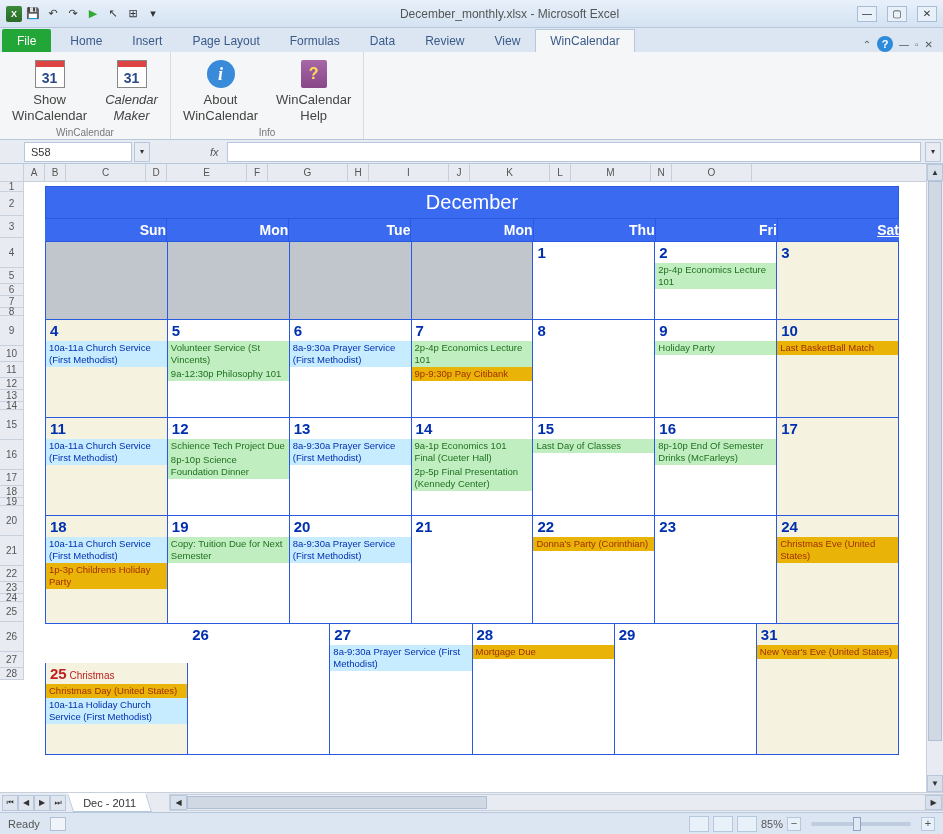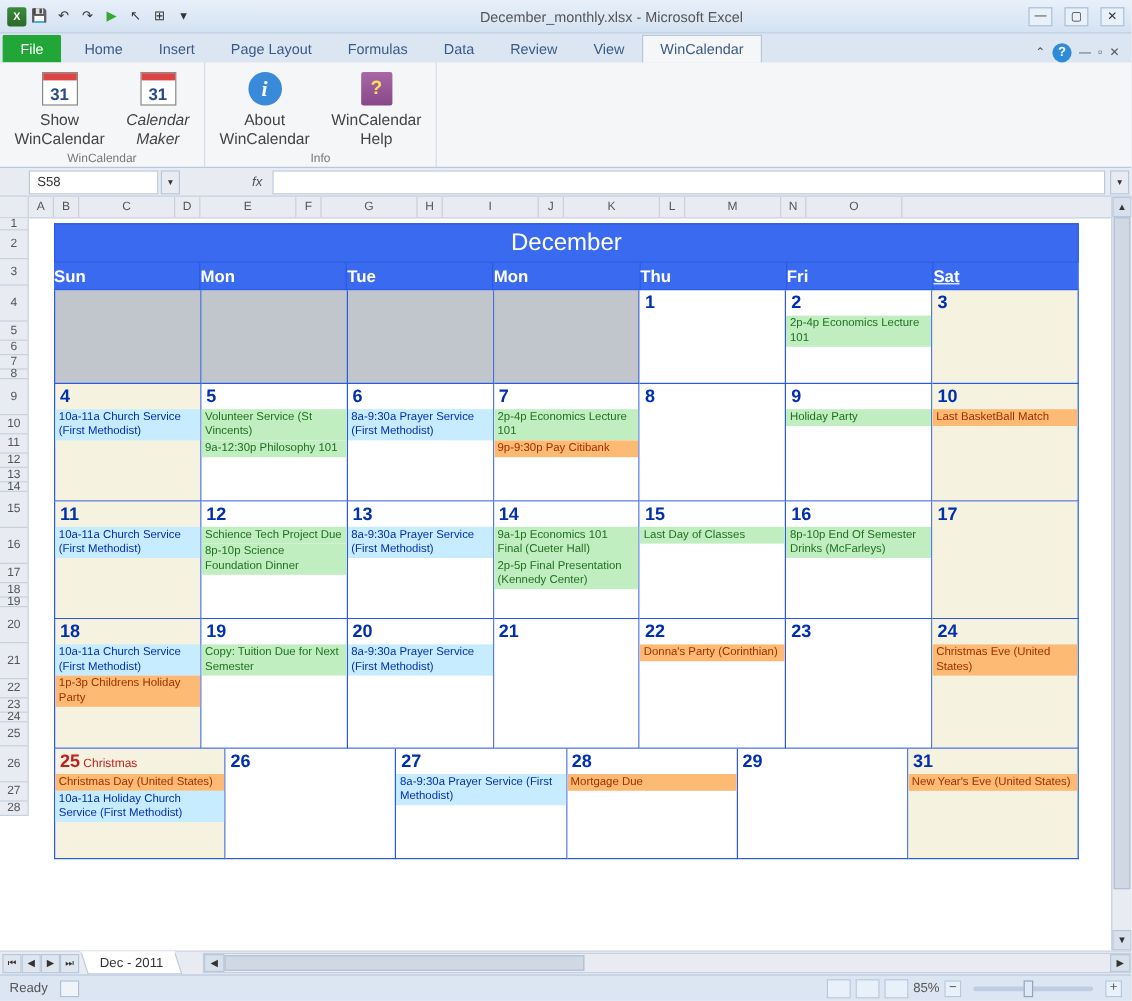--- a/index.html
+++ b/index.html
@@ -268,21 +268,21 @@
   padding: 4px 0;
   border: 1px solid #2a5ae0;
 }
 .cal-days {
   display: flex;
   background: #3a6af0;
 }
 .cal-dayhead {
   flex: 1;
   color: #fff;
-  text-align: left;
+  text-align: right;
   font-size: 14px;
   font-weight: bold;
   padding: 3px 0;
   border-right: 1px solid #2a5ae0;
   border-bottom: 1px solid #2a5ae0;
 }
 .cal-dayhead:last-child { border-right: none; text-decoration: underline; }
 .cal-grid { display: flex; flex-direction: column; }
 .cal-row { display: flex; }
 .cal-cell {
@@ -307,21 +307,21 @@
 .cal-date .holiday-name { font-size: 10px; font-weight: normal; }
 .cal-ev {
   font-size: 9.5px;
   line-height: 1.25;
   padding: 1px 3px;
   margin: 0;
   color: #0030b0;
 }
 .ev-blue { background: #c8ecff; }
 .ev-green { background: #c0eec0; color: #207020; }
-.ev-orange { background: #fdba74; color: #a03000; }
+.ev-orange { background: #eab308; color: #a03000; }
 .vscroll {
   width: 17px;
   background: #e8ecf2;
   border-left: 1px solid #c8d0dc;
   position: relative;
 }
 .vscroll-btn {
   height: 17px;
   background: #d8e0ec;
   border: 1px solid #b8c8dc;
@@ -700,21 +700,21 @@
             </div>
             <div class="cal-cell" style="min-height: 108px;">
               <div class="cal-date">23</div>
             </div>
             <div class="cal-cell sat" style="min-height: 108px;">
               <div class="cal-date">24</div>
               <div class="cal-ev ev-orange">Christmas Eve (United States)</div>
             </div>
           </div>
           <div class="cal-row">
-            <div class="cal-cell sun" style="min-height: 92px;">
+            <div class="cal-cell sun" style="min-height: 92px; margin-top: 39px;">
               <div class="cal-date holiday">25<span class="holiday-name"> Christmas</span></div>
               <div class="cal-ev ev-orange">Christmas Day (United States)</div>
               <div class="cal-ev ev-blue">10a-11a Holiday Church Service (First Methodist)</div>
             </div>
             <div class="cal-cell" style="min-height: 92px;">
               <div class="cal-date">26</div>
             </div>
             <div class="cal-cell" style="min-height: 92px;">
               <div class="cal-date">27</div>
               <div class="cal-ev ev-blue">8a-9:30a Prayer Service (First Methodist)</div>

